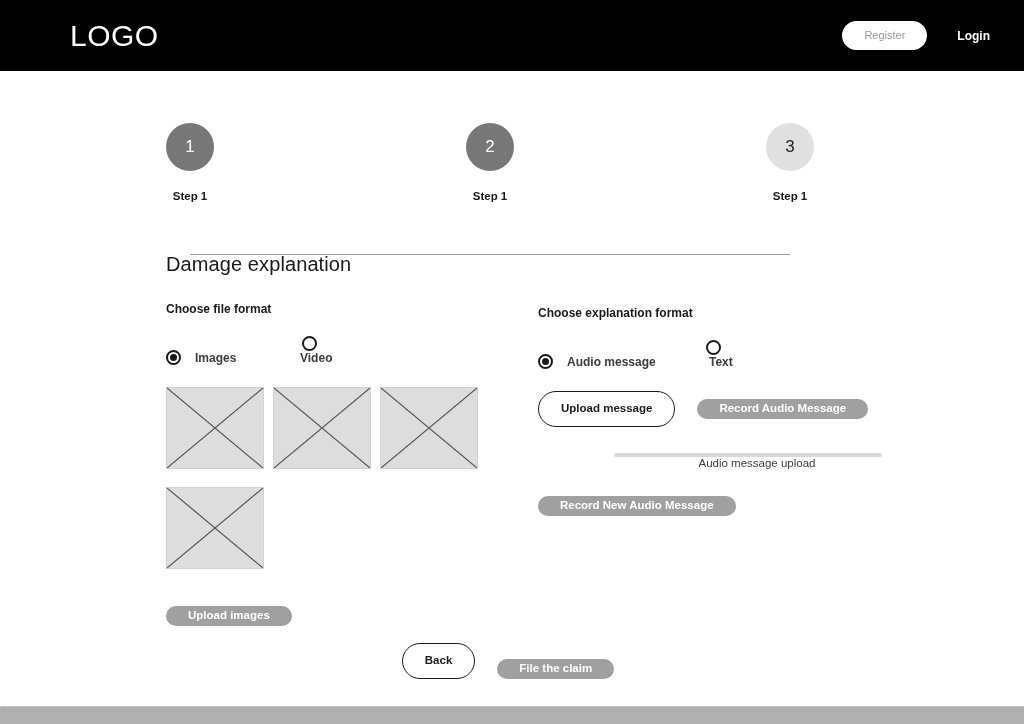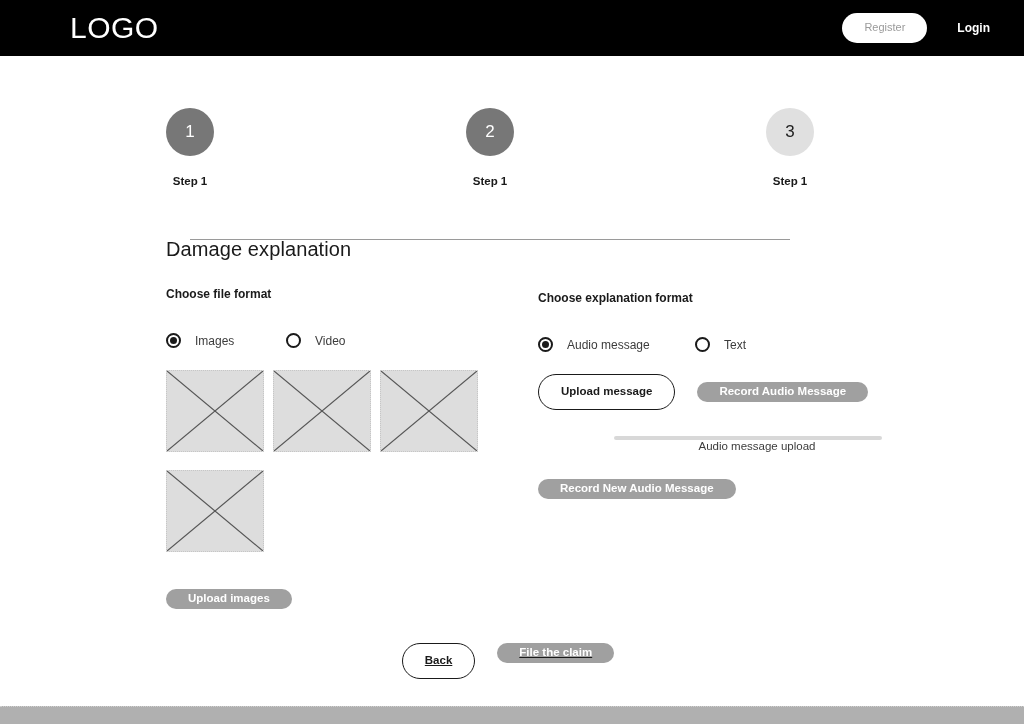--- a/index.html
+++ b/index.html
@@ -11,21 +11,21 @@
     height: 724px;
     background: #ffffff;
     font-family: "Liberation Sans", sans-serif;
     color: #1a1a1a;
     overflow: hidden;
     position: relative;
   }
 
   
   .header {
-    height: 56px;
+    height: 71px;
     background: #000000;
     display: flex;
     align-items: center;
     padding: 0 34px 0 70px;
     box-sizing: border-box;
   }
   .logo {
     color: #ffffff;
     font-size: 30px;
     font-weight: 400;
@@ -125,28 +125,29 @@
 
   .field-label {
     font-size: 12px;
     font-weight: bold;
     color: #1a1a1a;
   }
 
   .radio-row {
     display: flex;
     align-items: flex-end;
-    margin-top: 32px;
+    margin-top: 20px;
+    font-weight: bold;
   }
   .radio-opt {
     display: flex;
     align-items: center;
     cursor: pointer;
   }
-  .radio-opt + .radio-opt { margin-left: 0; }
+  .radio-opt + .radio-opt { margin-left: 0; flex-direction: column; }
   .radio-mark {
     width: 15px;
     height: 15px;
     border-radius: 50%;
     border: 2px solid #1a1a1a;
     box-sizing: border-box;
     display: flex;
     align-items: center;
     justify-content: center;
     flex: none;
@@ -247,22 +248,21 @@
   .record-new-wrap { margin-top: 26px; }
 
   
   .footer-actions {
     position: absolute;
     left: 0;
     right: 8px;
     top: 643px;
     display: flex;
     justify-content: center;
-    align-items: flex-start;
-    text-decoration: underline;
+    align-items: flex-end;
   }
   .footer-actions .btn-pill + .btn-pill { margin-left: 22px; }
 
   .bottom-bar {
     position: absolute;
     left: 0;
     right: 0;
     bottom: 0;
     height: 17px;
     background: #b0b0b0;

